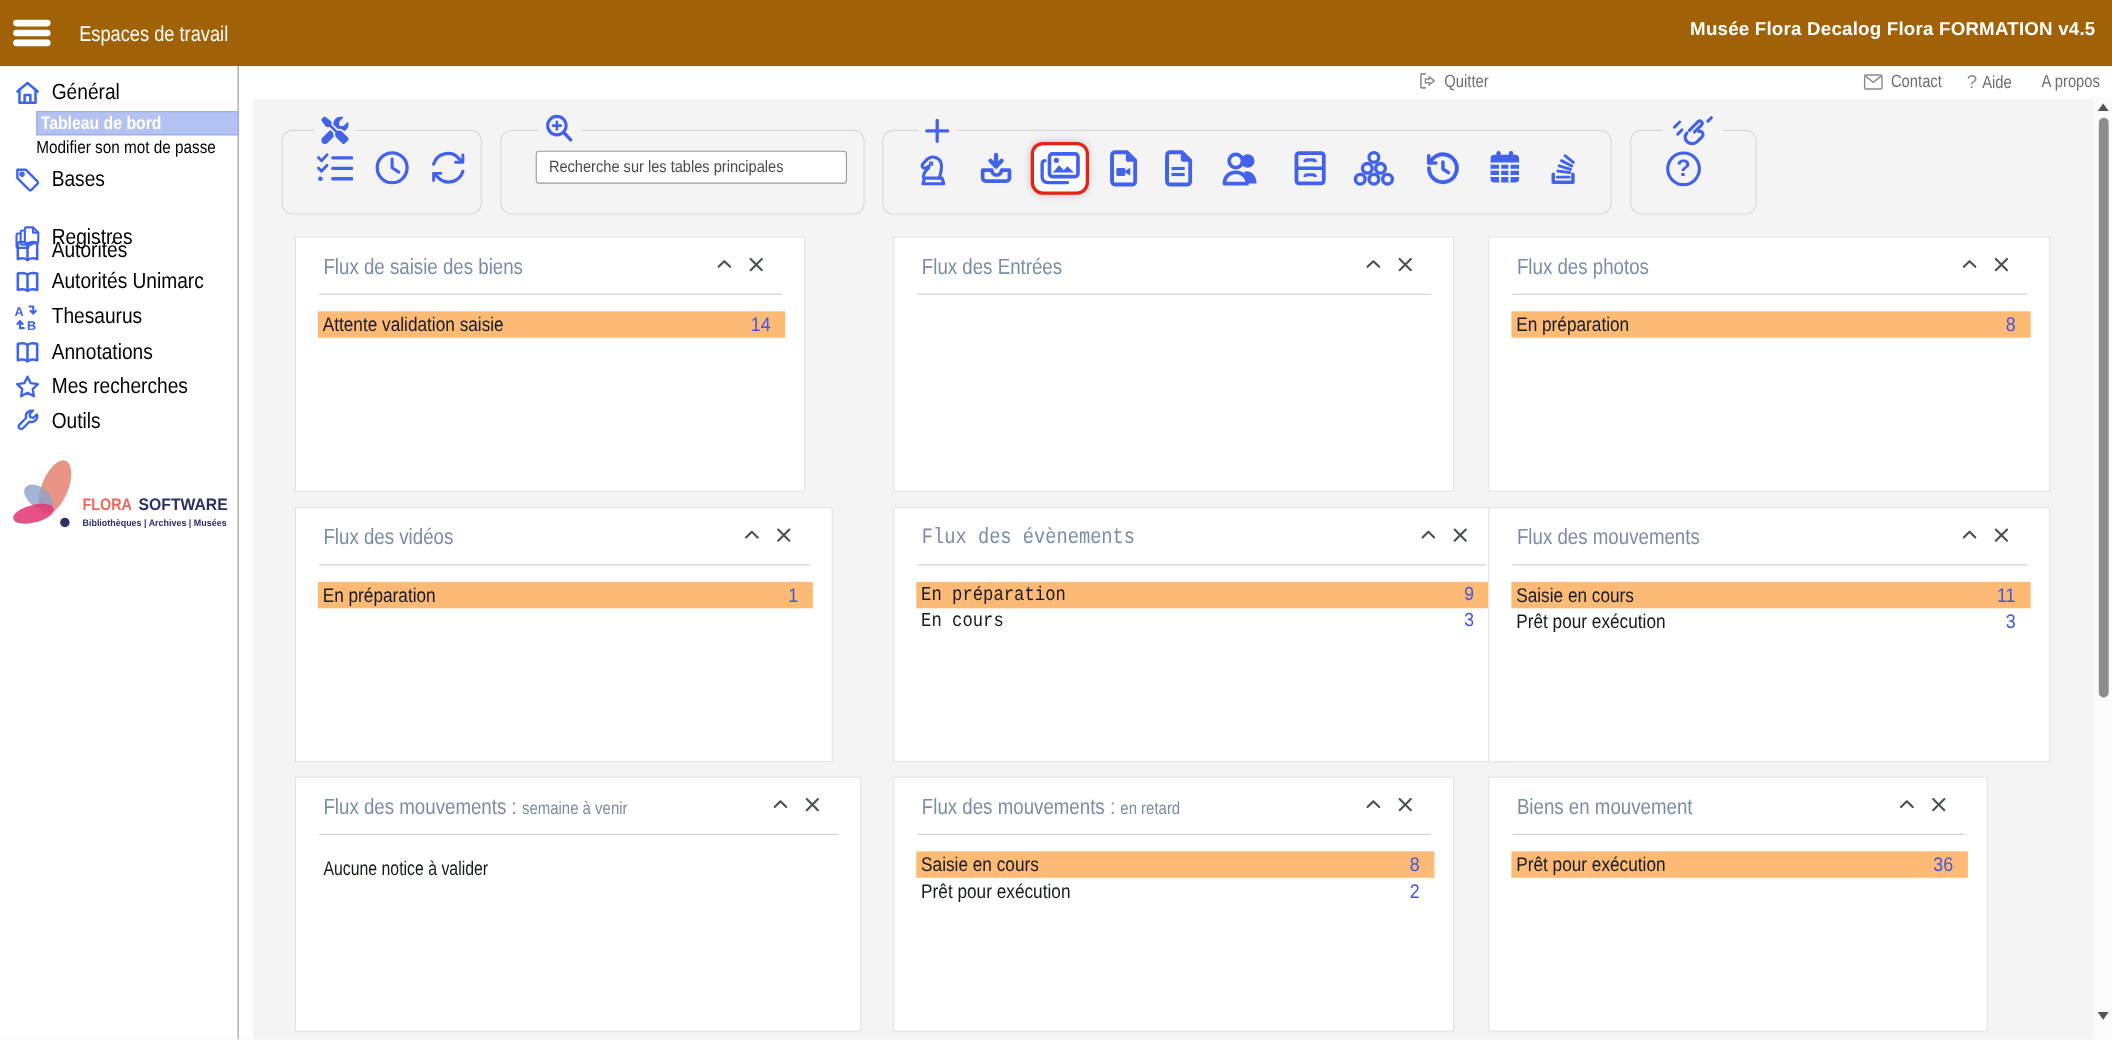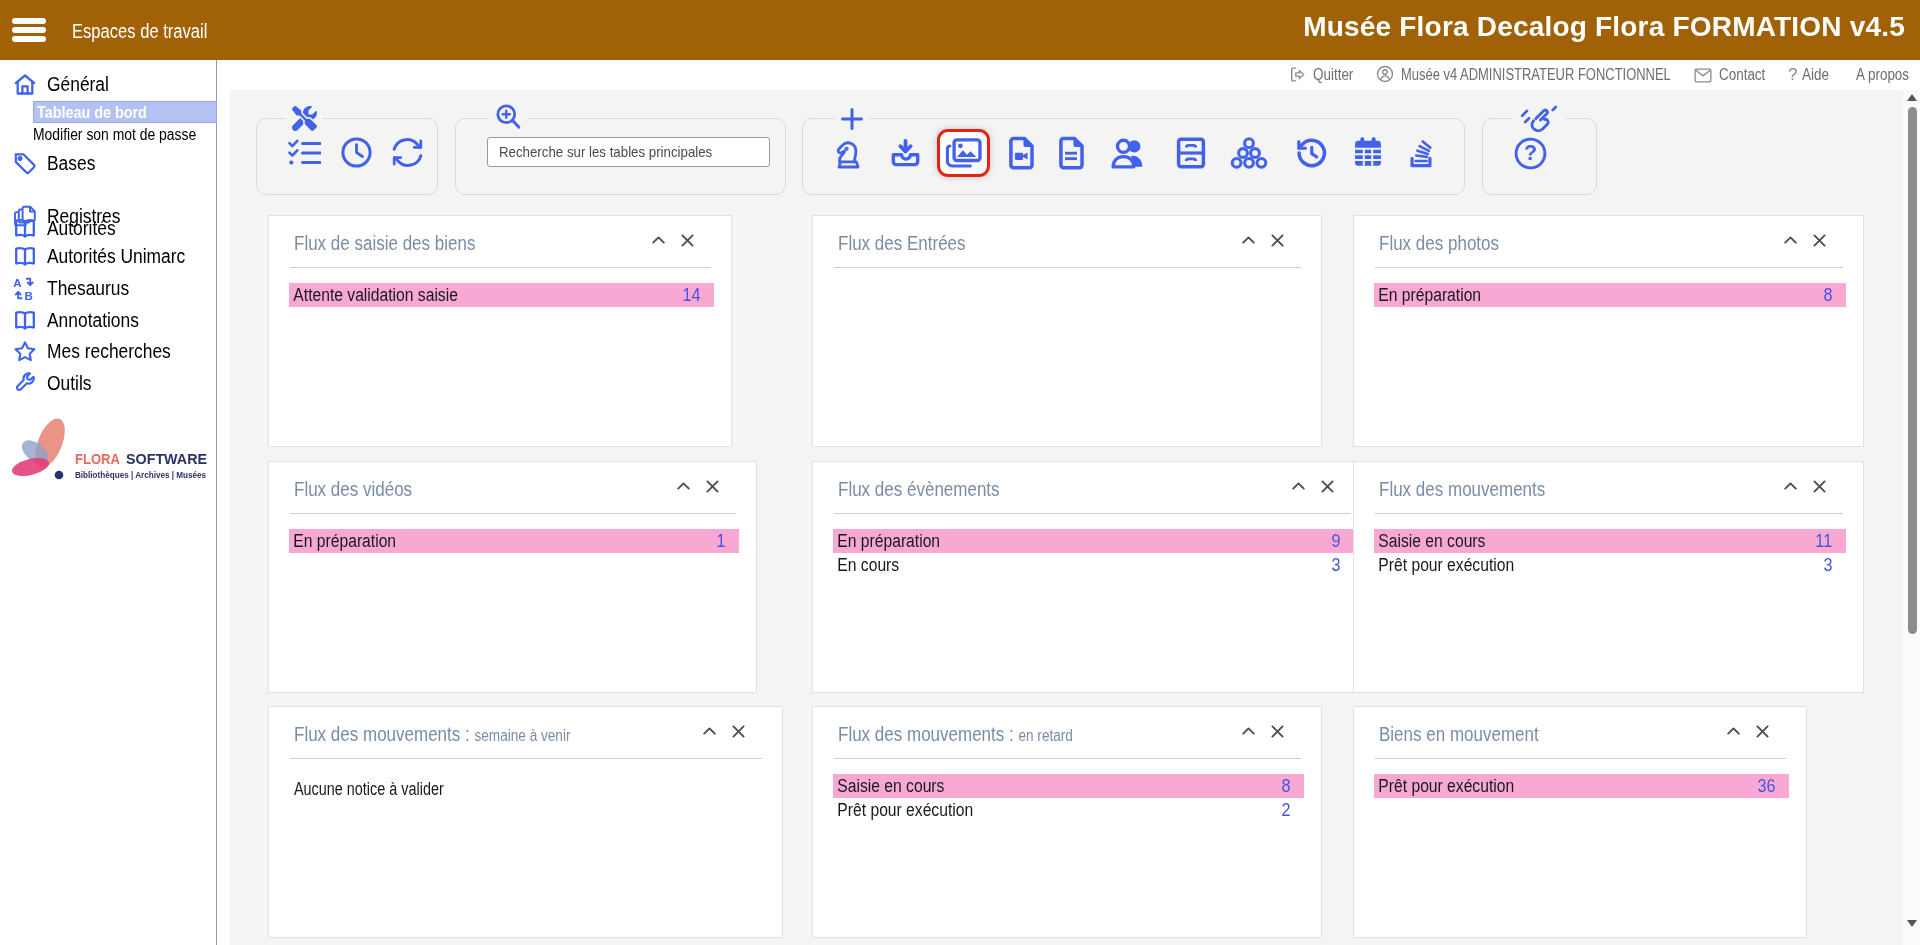--- a/index.html
+++ b/index.html
@@ -6,21 +6,21 @@
   * { margin:0; padding:0; box-sizing:border-box; }
   html,body { width:1920px; height:945px; overflow:hidden; }
   body { position:relative; background:#fff; font-family:"Liberation Sans", sans-serif; }
   .abs { position:absolute; }
   svg { display:block; }
   
   .topbar { position:absolute; left:0; top:0; width:1920px; height:60px; background:#a16207; }
   .burger { position:absolute; left:12px; top:18px; width:34px; height:24px; }
   .burger span { display:block; width:34px; height:6px; background:#fff; border-radius:3px; margin-bottom:3px; }
   .ws { position:absolute; left:72px; top:0; height:60px; line-height:62px; color:#fff; font-size:19.5px; transform:scaleX(.85); transform-origin:0 50%; }
-  .apptitle { position:absolute; right:15px; top:0; height:60px; line-height:62px; color:#fff; font-size:28px; font-weight:bold; letter-spacing:.2px; line-height:54px; }
+  .apptitle { position:absolute; right:15px; top:0; height:60px; line-height:62px; color:#fff; font-size:17px; font-weight:bold; letter-spacing:.2px; line-height:54px; }
   
   .utilbar { position:absolute; left:0; top:60px; width:1920px; height:30px; background:#fff; color:#6e6e6e; font-size:16px; }
   .uitem { position:absolute; top:0; height:30px; line-height:30px; white-space:nowrap; }
   .uitem svg { display:inline-block; vertical-align:-3px; margin-right:7px; }
   .ut { display:inline-block; transform:scaleX(.84); transform-origin:0 50%; }
   
   .side { position:absolute; left:0; top:60px; width:217px; height:885px; background:#fff; border-right:1px solid #999; }
   .mi { position:absolute; left:0; width:217px; height:26px; }
   .mi svg { position:absolute; left:13px; top:1px; }
   .mi .lbl { position:absolute; left:47px; top:0; font-size:20px; color:#000; line-height:26px; transform:scaleX(.87); transform-origin:0 50%; white-space:nowrap; }
@@ -36,21 +36,21 @@
   .redbox { position:absolute; left:937px; top:129px; width:53px; height:48px; border:3px solid #e42313; border-radius:11px; background:#fdfdfe; box-shadow: 0 0 6px rgba(160,160,160,.55); }
   
   .card { position:absolute; width:512px; height:232px; background:#fff; border:1px solid #e2e2e5; }
   .ct { position:absolute; left:25px; top:16px; font-size:20px; color:#7b8ca6; white-space:nowrap; transform:scaleX(.85); transform-origin:0 50%; }
   .ct .small { font-size:16px; }
   .cchev { position:absolute; top:18px; }
   .cclose { position:absolute; top:18px; }
   .cdiv { position:absolute; left:21px; right:20px; top:51px; border-bottom:1px solid #ccced4; }
   .rows { position:absolute; left:20px; right:17px; top:67px; }
   .row { height:24px; line-height:24px; font-size:18px; color:#16191f; }
-  .row.g { background:#f9a8d4; }
+  .row.g { background:#fdba74; }
   .row .lab { float:left; padding-left:5px; transform:scaleX(.87); transform-origin:0 50%; }
   .row .num { float:right; padding-right:15px; color:#4355e2; transform:scaleX(.9); transform-origin:100% 50%; }
   .nodata { position:absolute; left:25px; top:72px; font-size:18px; color:#16191f; transform:scaleX(.8); transform-origin:0 50%; }
   
   .sbtrack { position:absolute; left:1903px; top:88px; width:17px; height:857px; background:#fbfbfb; }
   .sbthumb { position:absolute; left:5px; top:19px; width:9px; height:527px; background:#8d8d8d; border-radius:4.5px; }
   .sarr { position:absolute; left:4px; width:0; height:0; }
 </style>
 </head>
 <body>
@@ -61,25 +61,20 @@
       <span></span>
     </div>
   <div class="ws">Espaces de travail</div>
   <div class="apptitle">Musée Flora Decalog Flora FORMATION v4.5</div>
 </div>
 <div class="utilbar">
   <span class="uitem" style="left:1289px;"><svg width="17" height="17" viewBox="0 0 20 20" fill="none" stroke="#8a8a8a" stroke-width="1.7">
         <path d="M8.5 2.5H4.2c-.6 0-1 .4-1 1v13c0 .6.4 1 1 1h4.3"></path>
         <path d="M8 8h4.2V5.6L17.3 10l-5.1 4.4V12H8z" stroke-width="1.5"></path>
       </svg><span class="ut">Quitter</span></span>
-  <span class="uitem" style="left:1376px;"><svg width="18" height="18" viewBox="0 0 24 24" fill="none" stroke="#8a8a8a" stroke-width="1.8">
-        <circle cx="12" cy="12" r="10"></circle>
-        <circle cx="12" cy="9.3" r="3"></circle>
-        <path d="M6.3 19.2c1-3.1 3-4.7 5.7-4.7s4.7 1.6 5.7 4.7"></path>
-      </svg><span class="ut" style="transform:scaleX(.81);">Musée v4 ADMINISTRATEUR FONCTIONNEL</span></span>
   <span class="uitem" style="left:1694px;"><svg width="18" height="15" viewBox="0 0 24 20" fill="none" stroke="#8a8a8a" stroke-width="1.7">
         <rect x="1.5" y="1.5" width="21" height="17" rx="1.5"></rect>
         <path d="M2.5 3l9.5 7.5L21.5 3"></path>
       </svg><span class="ut">Contact</span></span>
   <span class="uitem" style="left:1788px;"><span style="font-size:17px;color:#8a8a8a;margin-right:5px;">?</span><span class="ut">Aide</span></span>
   <span class="uitem" style="left:1856px;"><span class="ut">A propos</span></span>
 </div>
 <div class="side">
   <div class="mi" style="top:11px;">
     <svg width="24" height="25" viewBox="0 0 24 24" fill="none" stroke="#3e63ee" stroke-width="2.3" stroke-linecap="round" stroke-linejoin="round">
@@ -383,21 +378,21 @@
       <path d="M1.4 1.4l10.2 10.2M11.6 1.4L1.4 11.6"></path>
     </svg>
   <div class="cdiv"></div>
   <div class="rows">
     <div class="row g">
         <span class="lab">En préparation</span>
         <span class="num">1</span>
       </div>
   </div>
 </div>
-<div class="card" style="left:812px; top:461px; width:560px;">
+<div class="card" style="left:812px; top:461px; width:560px;font-family:Liberation Mono, monospace;">
   <div class="ct">Flux des évènements</div>
   <svg class="cchev" style="right:66px;" width="13" height="12" viewBox="0 0 13 12" fill="none" stroke="#4a4f55" stroke-width="1.9" stroke-linecap="round" stroke-linejoin="round">
       <path d="M1.2 8.6L6.5 3.4l5.3 5.2"></path>
     </svg>
   <svg class="cclose" style="right:37px;" width="13" height="13" viewBox="0 0 13 13" stroke="#4a4f55" stroke-width="1.9" stroke-linecap="round">
       <path d="M1.4 1.4l10.2 10.2M11.6 1.4L1.4 11.6"></path>
     </svg>
   <div class="cdiv"></div>
   <div class="rows">
     <div class="row g">

